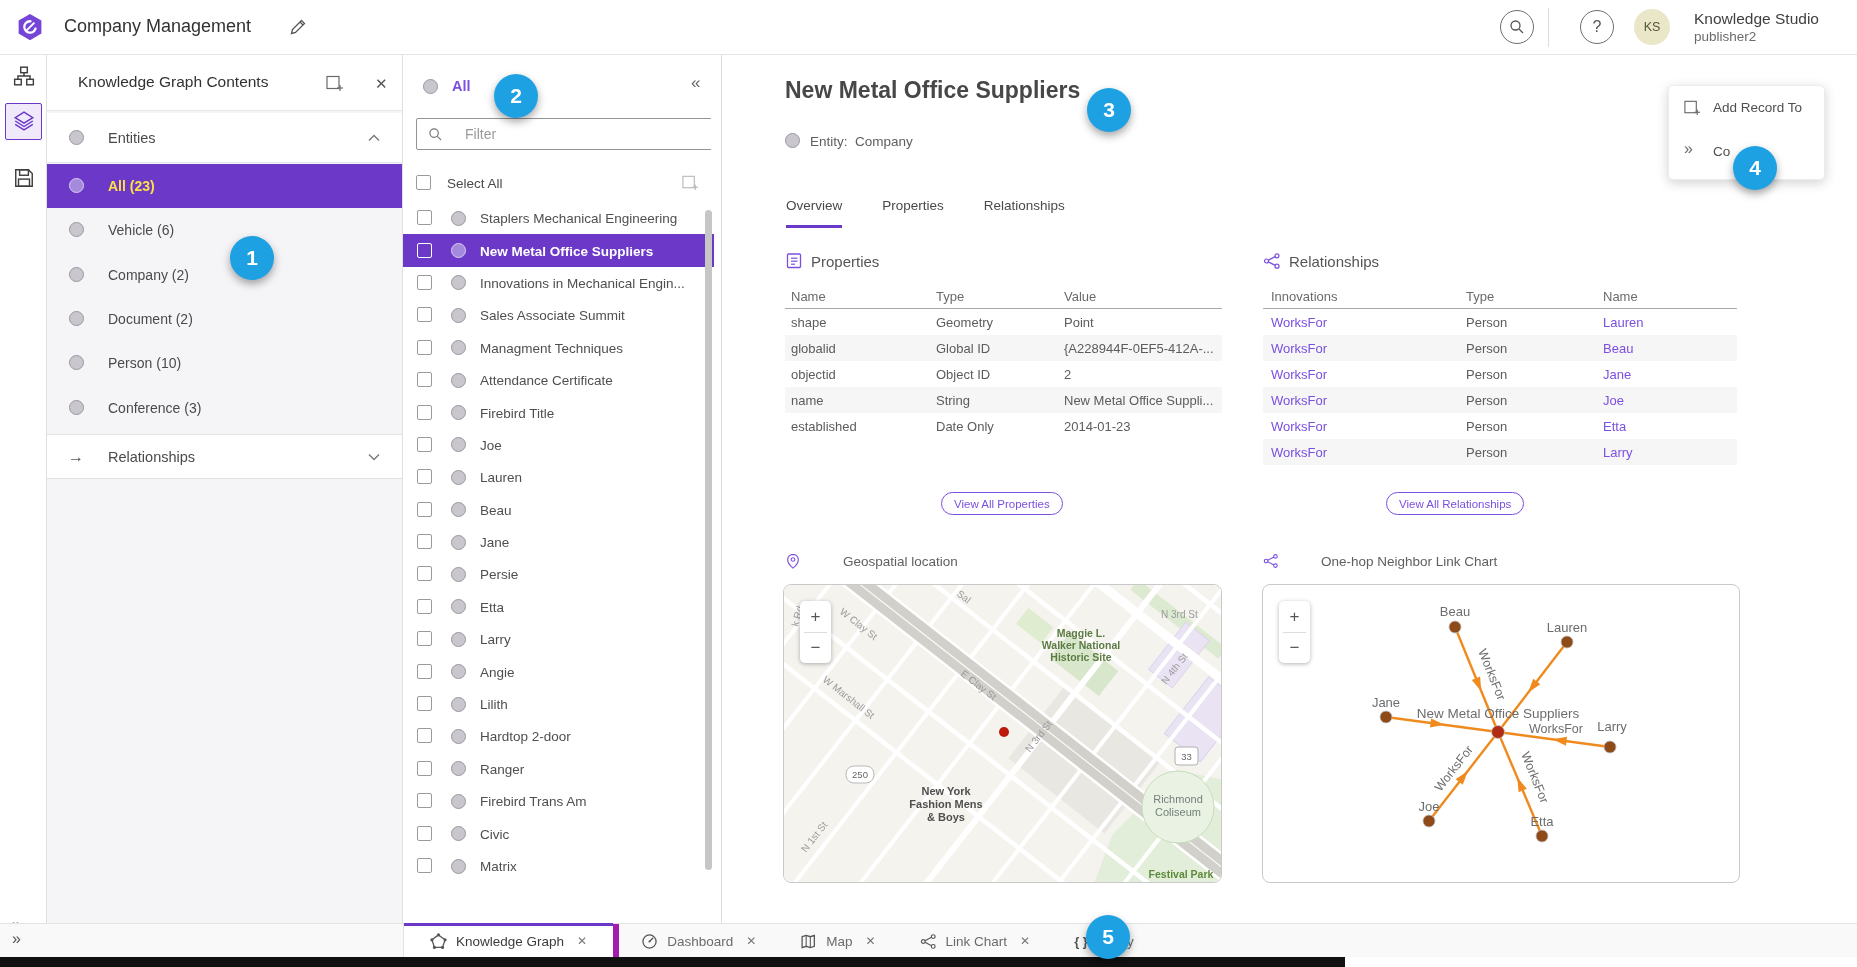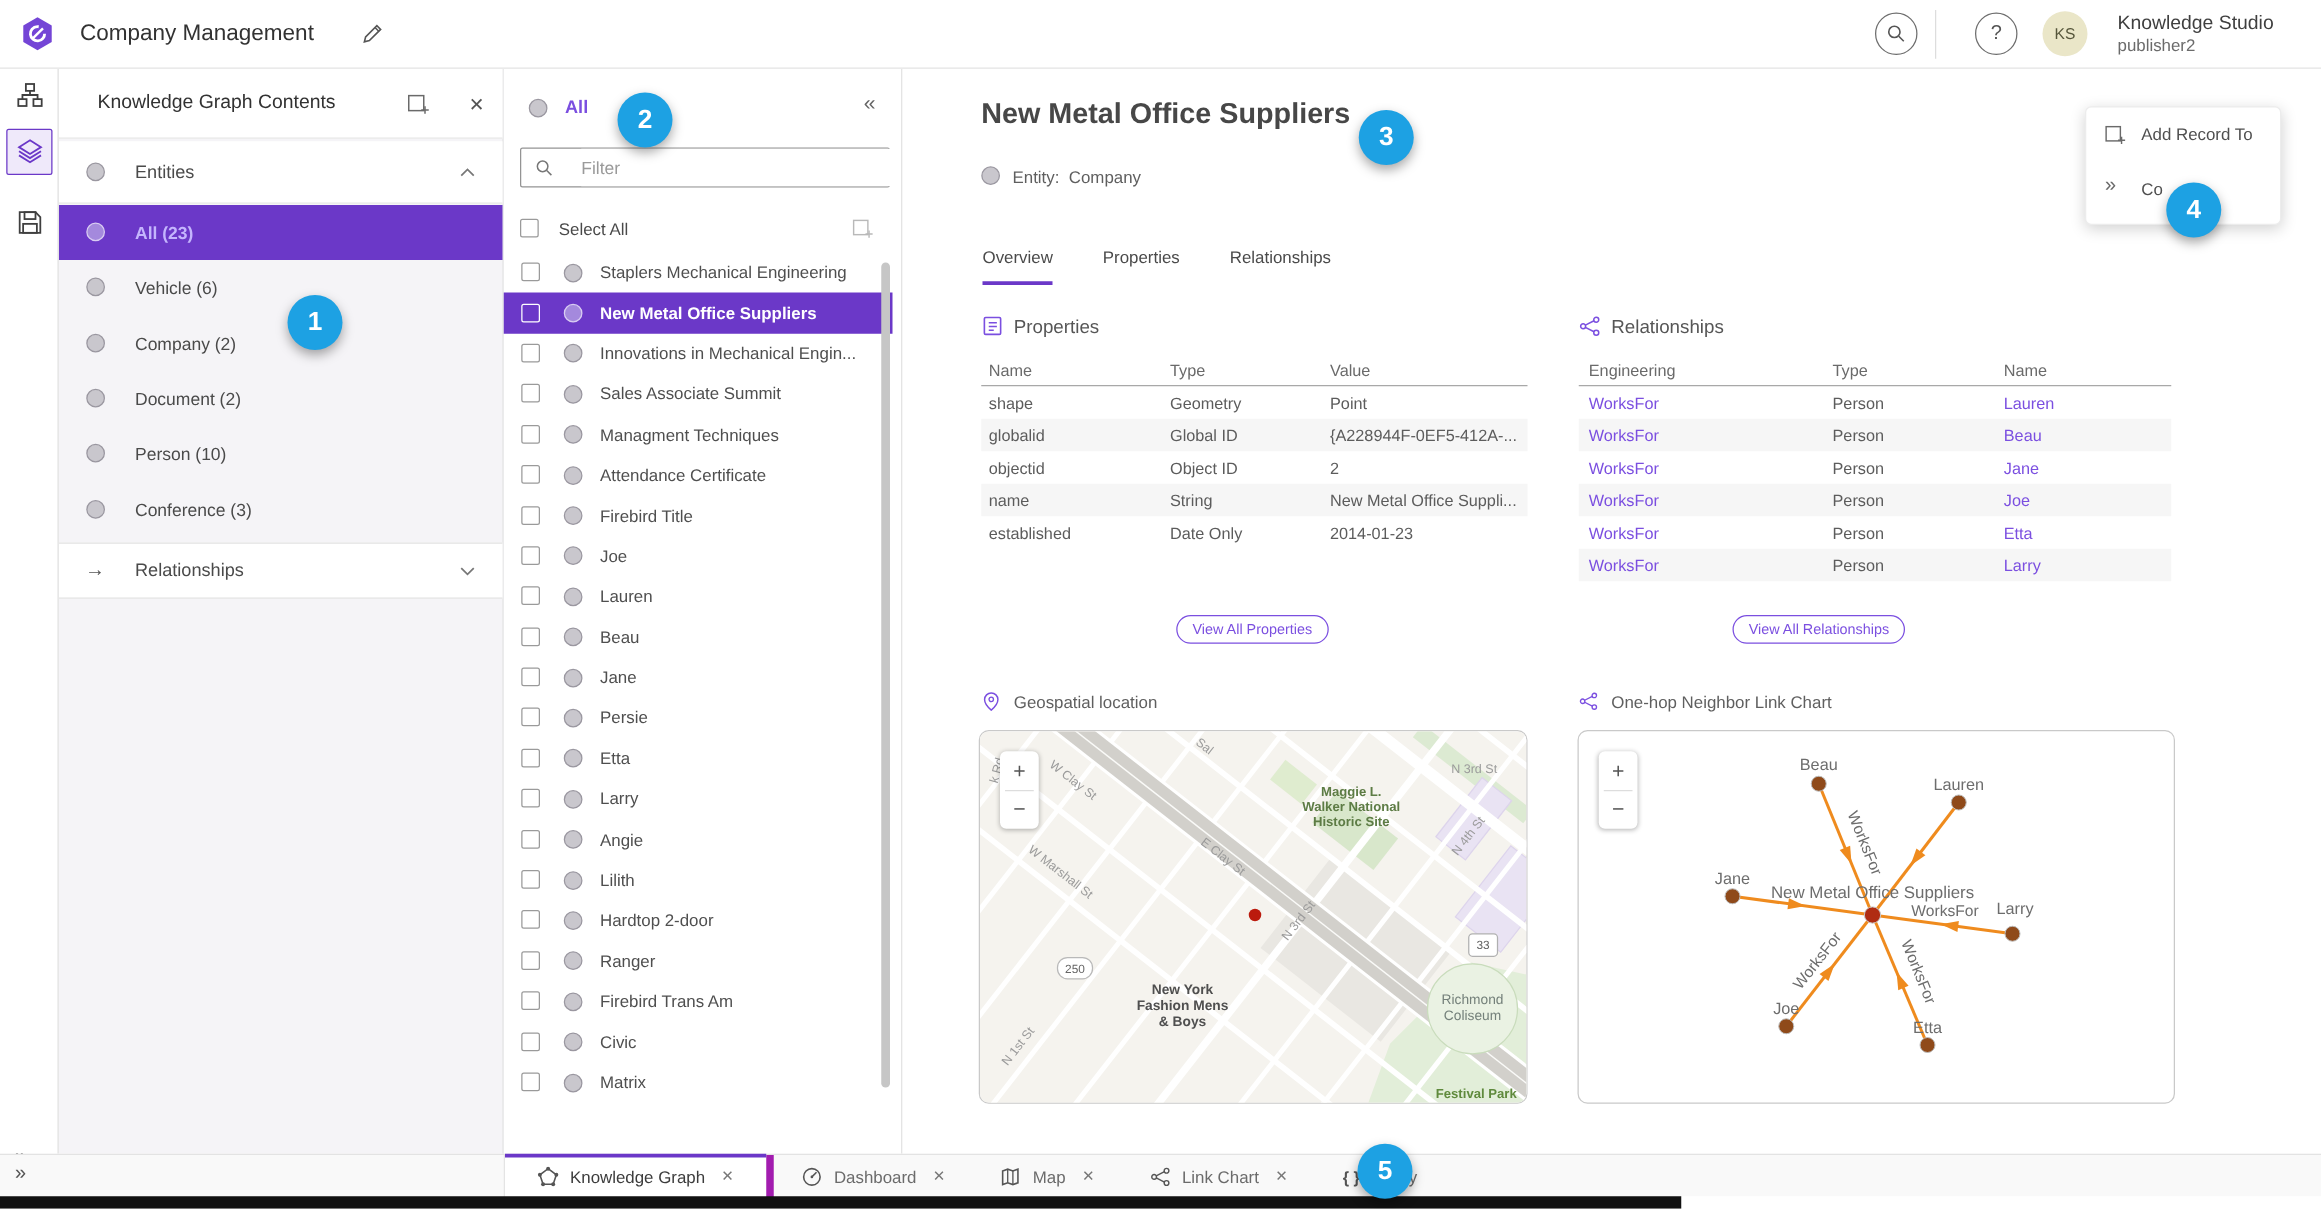--- a/index.html
+++ b/index.html
@@ -36,21 +36,21 @@
   #entities-row { position:absolute; left:0; top:58px; width:100%; height:50px; background:#fff; border-bottom:1px solid #e6e6e6; }
   .sec-dot { position:absolute; left:22px; top:50%; margin-top:-8px; width:15px; height:15px; border-radius:50%; background:#c9c7cd; border:1px solid #9a97a0; }
   .sec-label { position:absolute; left:61px; top:50%; transform:translateY(-50%); font-size:14.5px; color:#4a4a4a; }
   .sec-chevron { position:absolute; right:22px; top:50%; margin-top:-4px; color:#777; }
   #entity-type-list { position:absolute; left:0; top:109px; width:100%; }
   .kg-type-row { position:relative; height:44.3px; cursor:pointer; }
   .kg-type-row .dot { position:absolute; left:22px; top:50%; margin-top:-8px; width:15px; height:15px; border-radius:50%; background:#c9c7cd; border:1px solid #9a97a0; }
   .kg-type-row .lbl { position:absolute; left:61px; top:50%; transform:translateY(-50%); font-size:14px; color:#4a4a4a; }
   .kg-type-row.selected { background:#6b38c8; }
   .kg-type-row.selected .dot { background:#a489dd; border-color:#d9cdf2; }
-  .kg-type-row.selected .lbl { color:#c4b5fd; font-weight:bold; }
+  .kg-type-row.selected .lbl { color:#fde047; font-weight:bold; }
   #relationships-row { position:absolute; left:0; top:379px; width:100%; height:45px; background:#fff; border-top:1px solid #e2e2e2; border-bottom:1px solid #e2e2e2; cursor:pointer; }
   #relationships-row .arrow { position:absolute; left:21px; top:50%; transform:translateY(-50%); font-size:16px; color:#555; }
 
   
   #list-panel { position:absolute; left:403px; top:55px; width:319px; height:868px; background:#fff; border-right:1px solid #dcdcdc; }
   #list-header-dot { position:absolute; left:20px; top:24px; width:15px; height:15px; border-radius:50%; background:#c9c7cd; border:1px solid #9a97a0; }
   #list-header-label { position:absolute; left:49px; top:23px; font-size:14.5px; font-weight:bold; color:#7b4fe0; }
   #list-collapse { position:absolute; left:288px; top:18px; font-size:17px; color:#666; cursor:pointer; }
   #filter-box { position:absolute; left:13px; top:63px; width:296px; height:32px; border:1px solid #949494; border-radius:2px; background:#fff; }
   #filter-input { position:absolute; left:48px; top:0; width:255px; height:30px; border:none; outline:none; font-size:14px; color:#444; font-family:"Liberation Sans",sans-serif; }
@@ -76,21 +76,21 @@
   #main { position:absolute; left:722px; top:55px; width:1135px; height:868px; background:#fff; }
   #record-title { position:absolute; left:63px; top:22px; font-size:23px; font-weight:600; color:#474747; }
   #entity-dot { position:absolute; left:63px; top:78px; width:15px; height:15px; border-radius:50%; background:#c9c7cd; border:1px solid #9a97a0; }
   #entity-label { position:absolute; left:88px; top:79px; font-size:13.5px; font-weight:normal; color:#5f5f5f; }
   #entity-type { position:absolute; left:133px; top:79px; font-size:13.5px; color:#5f5f5f; }
   #record-tabs { position:absolute; left:64px; top:143px; display:flex; gap:40px; font-size:13.5px; color:#4a4a4a; }
   .rec-tab { cursor:pointer; padding-bottom:12px; }
   .rec-tab.active { border-bottom:3px solid #6b38c8; }
   .sect-head-icon { position:absolute; width:18px; height:18px; color:#7b4fe0; }
   .sect-head-text { position:absolute; font-size:15px; color:#565656; }
-  .small-head-text { position:absolute; font-size:13.5px; color:#5f5f5f; }
+  .small-head-text { position:absolute; font-size:13.5px; color:#5f5f5f;margin-left:32px; }
 
   .dtable { position:absolute; font-size:13px; color:#5c5c5c; }
   .dtable .thead { display:grid; height:24px; align-items:center; border-bottom:1px solid #a8a8a8; color:#6a6a6a; }
   .dtable .trow { display:grid; height:26px; align-items:center; }
   .dtable .trow.alt { background:#f6f6f6; }
   #prop-table { left:63px; top:230px; width:437px; }
   #prop-table .thead, #prop-table .trow { grid-template-columns:145px 128px auto; padding-left:6px; }
   #rel-table { left:541px; top:230px; width:474px; }
   #rel-table .thead, #rel-table .trow { grid-template-columns:195px 137px auto; padding-left:8px; }
   .link { color:#7b4fe0; cursor:pointer; }
@@ -424,21 +424,21 @@
   <svg class="sect-head-icon" style="left:541px; top:197px;" viewBox="0 0 18 18">
     <circle cx="3.5" cy="9" r="2" fill="none" stroke="currentColor" stroke-width="1.2"></circle>
     <circle cx="14" cy="3.8" r="2" fill="none" stroke="currentColor" stroke-width="1.2"></circle>
     <circle cx="14" cy="14.2" r="2" fill="none" stroke="currentColor" stroke-width="1.2"></circle>
     <line x1="5.3" y1="8.1" x2="12.2" y2="4.6" stroke="currentColor" stroke-width="1.2"></line>
     <line x1="5.3" y1="9.9" x2="12.2" y2="13.4" stroke="currentColor" stroke-width="1.2"></line>
   </svg>
   <div class="sect-head-text" style="left:567px; top:198px;">Relationships</div>
   <div class="dtable" id="rel-table">
     <div class="thead">
-      <span>Engineering</span>
+      <span>Innovations</span>
       <span>Type</span>
       <span>Name</span>
     </div>
     <div id="rel-tbody">
         <div class="trow">
           <span class="link">WorksFor</span>
           <span>Person</span>
           <span class="link">Lauren</span>
         </div>
         <div class="trow alt">

